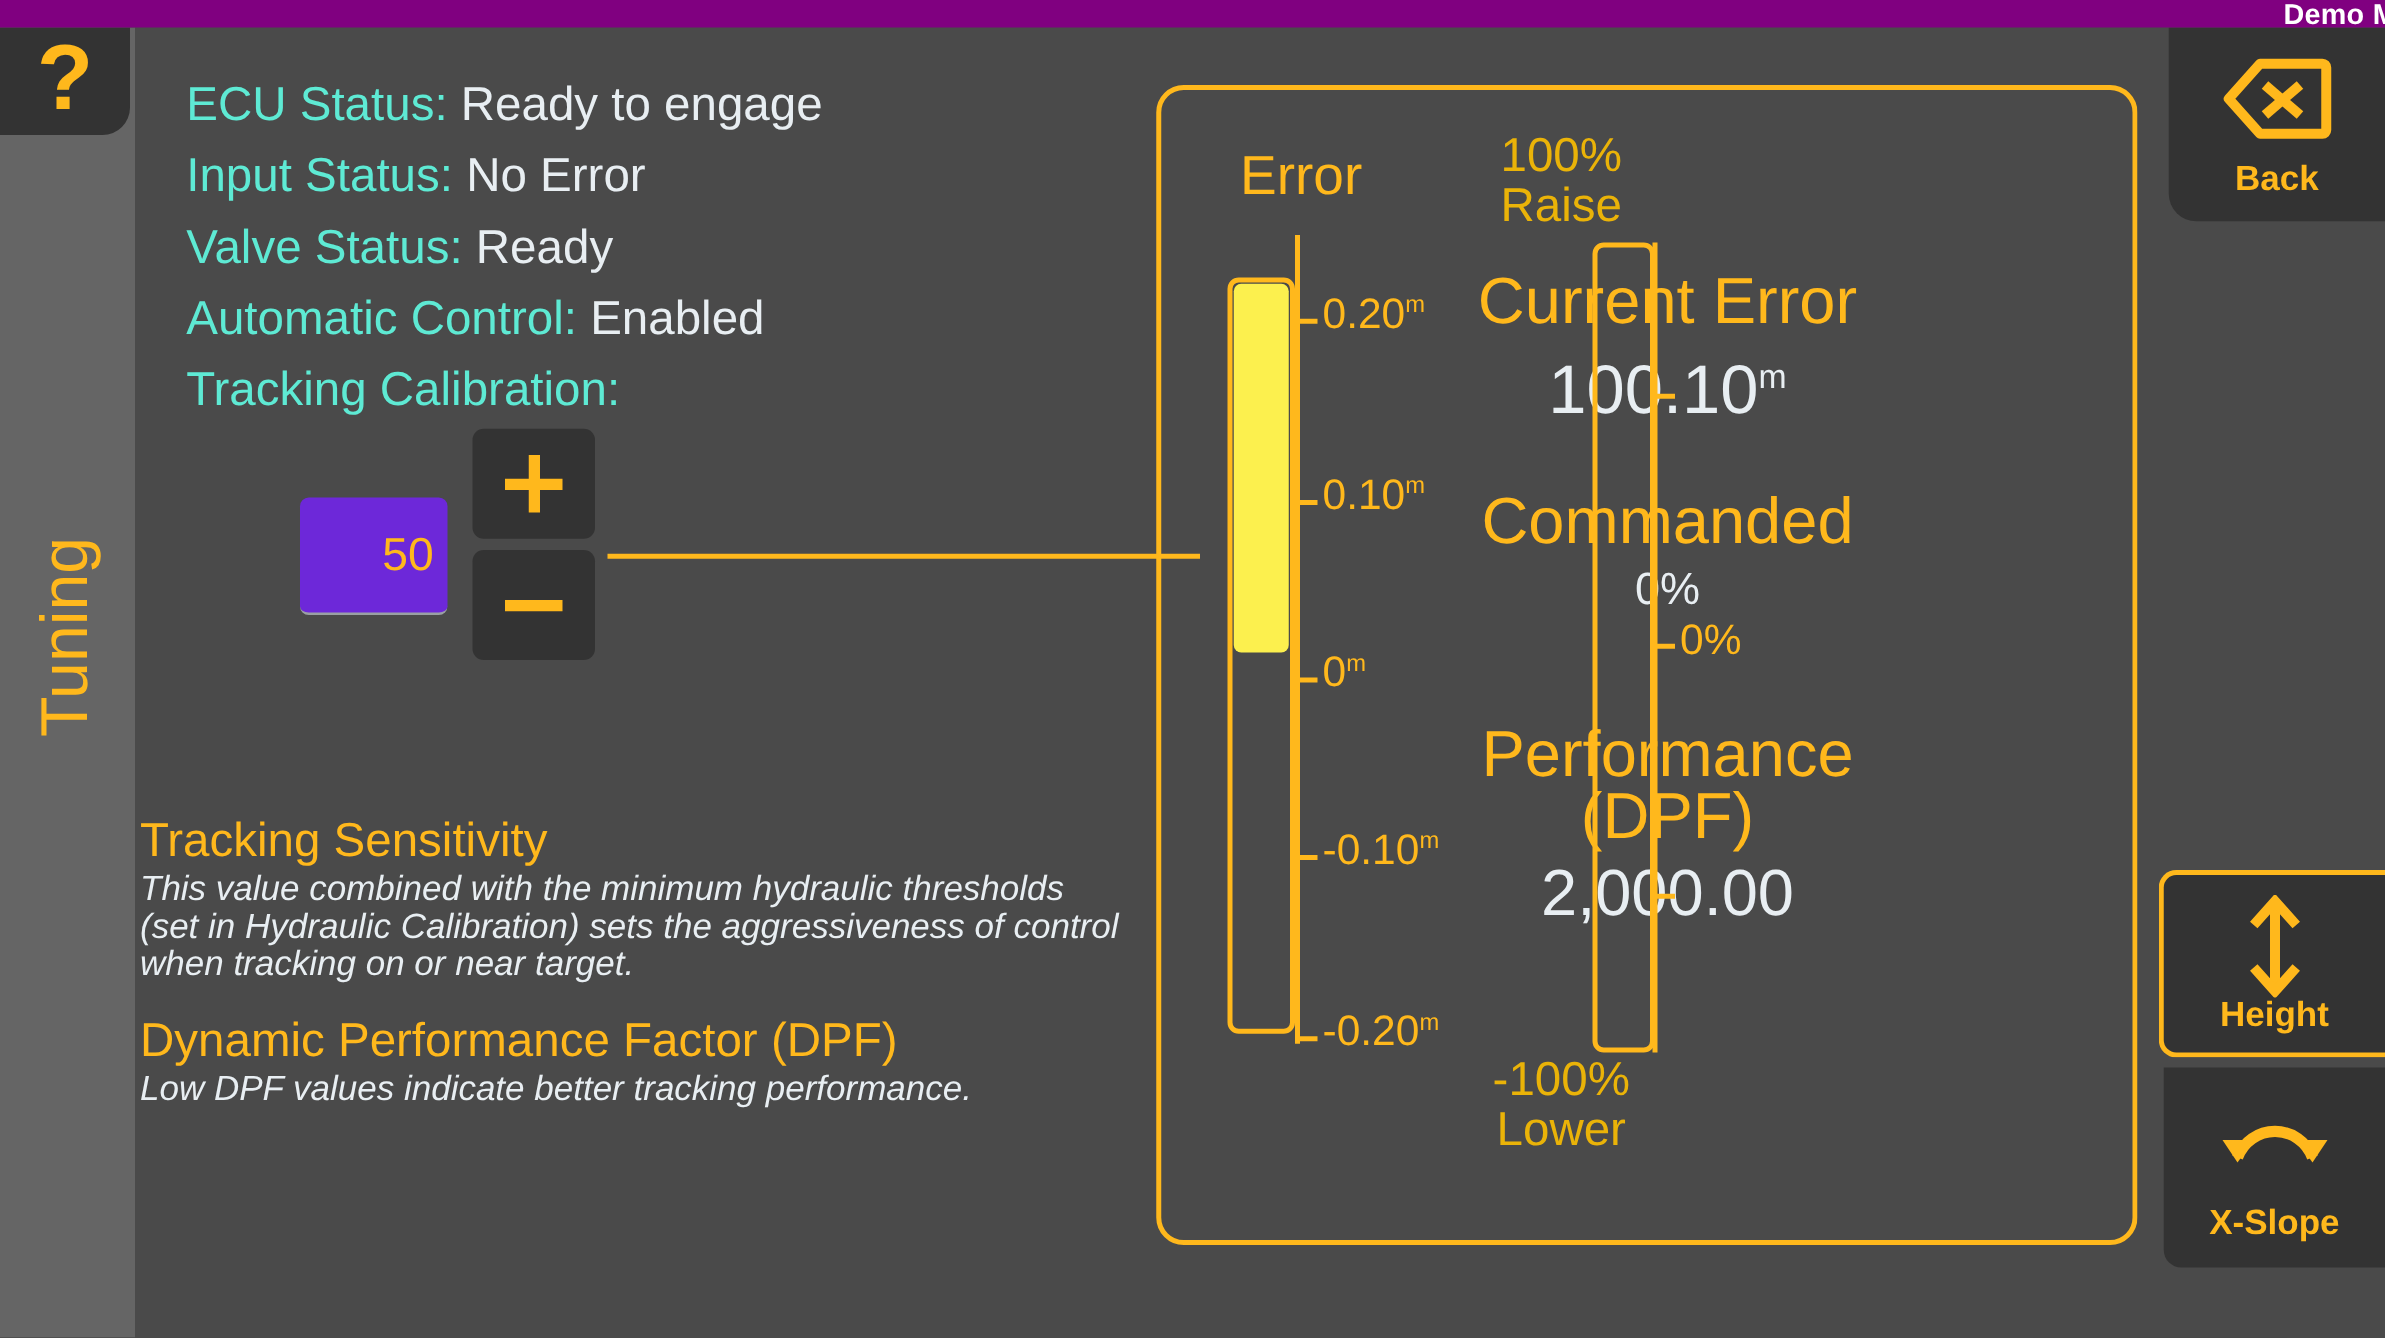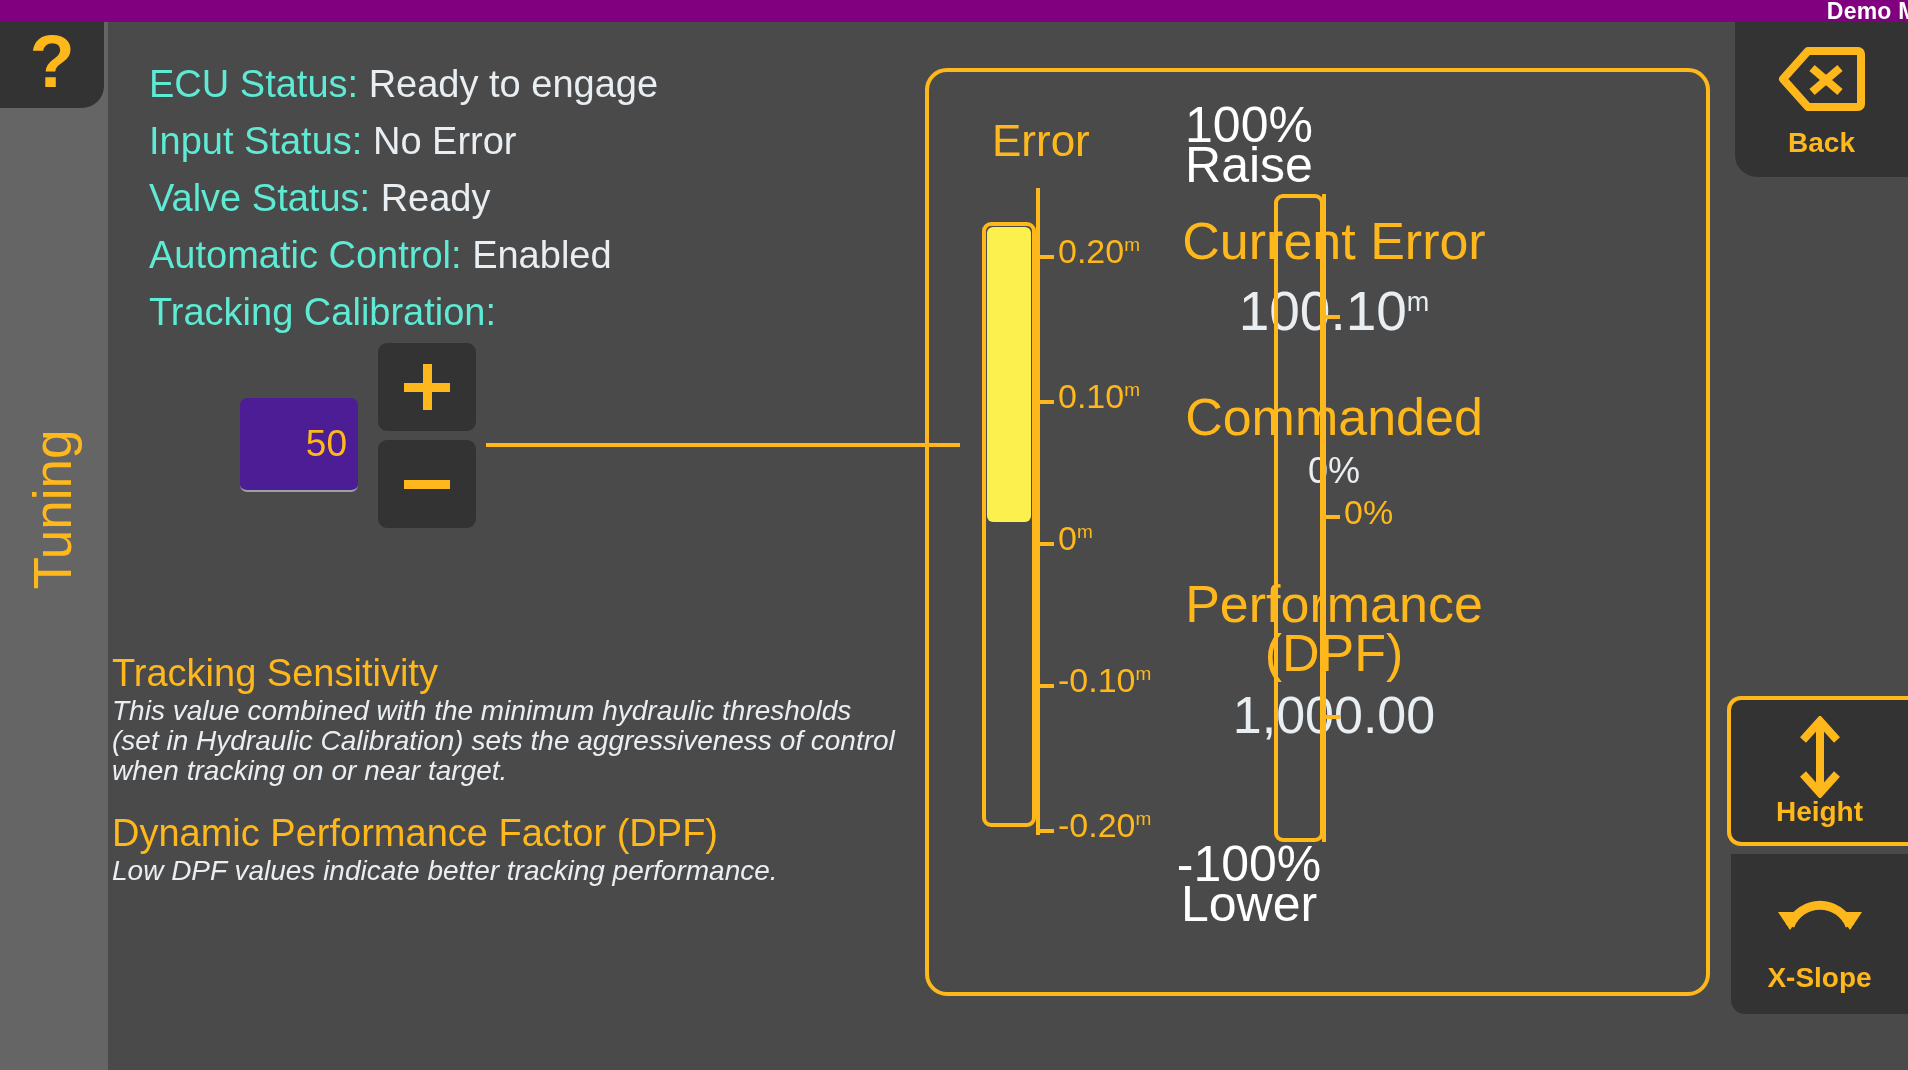--- a/index.html
+++ b/index.html
@@ -101,21 +101,21 @@
   
   #sensitivity-stepper {
     position: absolute;
     left: 240px; top: 398px;
     width: 720px; height: 160px;
   }
   #sensitivity-value-box {
     position: absolute;
     left: 0; top: 0;
     width: 118px; height: 94px;
-    background: #4c1d95;
+    background: #6d28d9;
     border-radius: 7px;
     border-bottom: 2px solid #9aa0a4;
     box-sizing: border-box;
     display: flex;
     align-items: center;
     justify-content: flex-end;
     padding-right: 11px;
   }
   #sensitivity-value-box .val {
     color: #ffb81c;
@@ -250,22 +250,22 @@
   #current-error-value sup { font-size: 27px; vertical-align: super; }
   #commanded-title { top: 315px; }
   #commanded-value { top: 378px; font-size: 36px; }
   #performance-title { top: 502px; }
   #performance-sub   { top: 551px; }
   #performance-value { top: 613px; font-size: 52px; }
 
   
   .gauge-caption {
     position: absolute;
-    color: #ffffff;
-    font-size: 50px;
+    color: #eab308;
+    font-size: 38px;
     line-height: 40px;
     text-align: center;
     white-space: nowrap;
     width: 180px;
   }
   #raise-caption { left: 230px; top: 33px; }
   #lower-caption { left: 230px; top: 772px; }
   #output-bar-outline {
     left: 345px; top: 122px;
     width: 50px; height: 648px;
@@ -413,21 +413,21 @@
   </div>
 
   <div class="readout-title" id="current-error-title">Current Error</div>
   <div class="readout-value" id="current-error-value"><span>100.10</span><sup>m</sup></div>
 
   <div class="readout-title" id="commanded-title">Commanded</div>
   <div class="readout-value" id="commanded-value">0%</div>
 
   <div class="readout-title" id="performance-title">Performance</div>
   <div class="readout-title" id="performance-sub">(DPF)</div>
-  <div class="readout-value" id="performance-value">1,000.00</div>
+  <div class="readout-value" id="performance-value">2,000.00</div>
 
   <div id="output-gauge">
     <div class="gauge-caption" id="raise-caption">
         <div>100%</div>
         <div>Raise</div>
       </div>
     <div class="bar-outline" id="output-bar-outline"></div>
     <div class="axis-line" id="output-axis"></div>
 
     <div class="tick" style="left:393px; top:243px;"></div>

